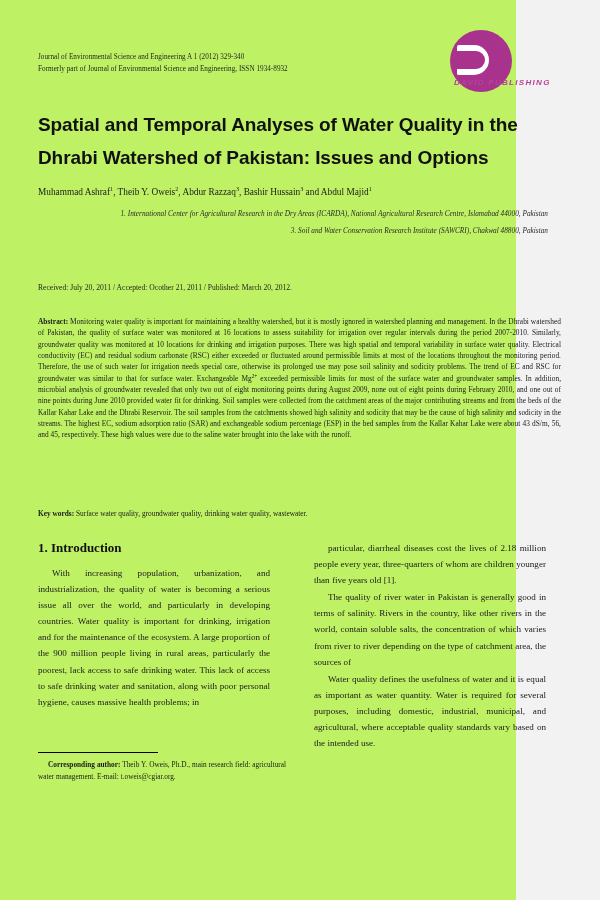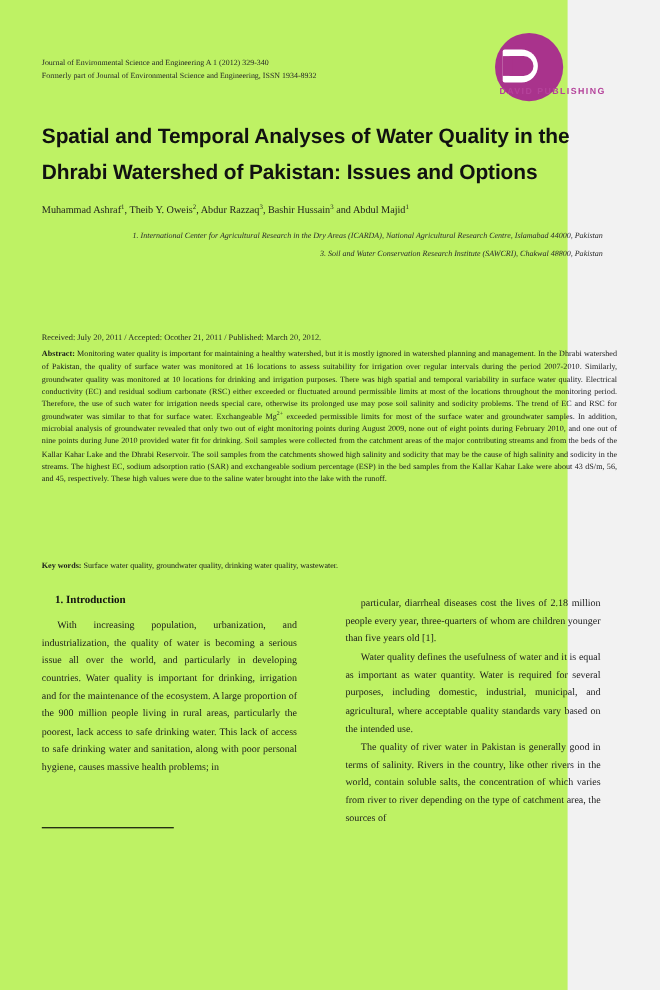--- a/index.html
+++ b/index.html
@@ -87,20 +87,21 @@
     position: absolute;
     left: 14px;
     top: 50px;
     width: 116px;
     font-family: "Liberation Sans", sans-serif;
     font-size: 8px;
     font-weight: bold;
     letter-spacing: 1.3px;
     color: #b4429a;
     white-space: nowrap;
+    font-style: italic;
   }
 
   
   .title {
     position: absolute;
     left: 38px;
     top: 108px;
     width: 520px;
     font-family: "Liberation Sans", sans-serif;
     font-size: 19px;
@@ -143,21 +144,20 @@
   }
   .dates {
     position: absolute;
     left: 38px;
     top: 282px;
     width: 500px;
     font-family: "Liberation Serif", serif;
     font-size: 7.6px;
     line-height: 11px;
     color: #1f1f1f;
-    margin-top: 19px;
   }
 
   
   .abstract {
     position: absolute;
     left: 38px;
     top: 316px;
     width: 523px;
     font-family: "Liberation Serif", serif;
     font-size: 7.35px;
@@ -199,24 +199,24 @@
   .col {
     position: absolute;
     top: 0;
     width: 248px;
   }
   .col-left  { left: 0; }
   .col-right { left: 276px; }
 
   .section-head {
     font-family: "Liberation Serif", serif;
-    font-size: 10px;
+    font-size: 13px;
     font-weight: bold;
     color: #111111;
-    margin: 0 0 9px 12px;
+    margin: 0 0 9px 0;
   }
   .para {
     font-family: "Liberation Serif", serif;
     font-size: 9.1px;
     line-height: 16.1px;
     text-align: justify;
     color: #1a1a1a;
     text-indent: 14px;
     margin: 0 16px 1px 0;
   }
@@ -283,20 +283,23 @@
     <span class="lbl">Key words:</span><span> Surface water quality, groundwater quality, drinking water quality, wastewater.</span>
   </div>
 
   <div class="columns">
     <div class="col col-left">
       <div class="section-head">1. Introduction</div>
       <p class="para">With increasing population, urbanization, and industrialization, the quality of water is becoming a serious issue all over the world, and particularly in developing countries. Water quality is important for drinking, irrigation and for the maintenance of the ecosystem. A large proportion of the 900 million people living in rural areas, particularly the poorest, lack access to safe drinking water. This lack of access to safe drinking water and sanitation, along with poor personal hygiene, causes massive health problems; in</p>
     </div>
     <div class="col col-right">
       <p class="para">particular, diarrheal diseases cost the lives of 2.18 million people every year, three-quarters of whom are children younger than five years old [1].</p>
+      <p class="para">The quality of river water in Pakistan is generally good in terms of salinity. Rivers in the country, like other rivers in the world, contain soluble salts, the concentration of which varies from river to river depending on the type of catchment area, the sources of</p>
       <p class="para">Water quality defines the usefulness of water and it is equal as important as water quantity. Water is required for several purposes, including domestic, industrial, municipal, and agricultural, where acceptable quality standards vary based on the intended use.</p>
-      <p class="para">The quality of river water in Pakistan is generally good in terms of salinity. Rivers in the country, like other rivers in the world, contain soluble salts, the concentration of which varies from river to river depending on the type of catchment area, the sources of</p>
     </div>
   </div>
 
   <div class="footnote-rule"></div>
+  <div class="footnote">
+    <span class="lbl">Corresponding author:</span><span> Theib Y. Oweis, Ph.D., main research field: agricultural water management. E-mail: t.oweis@cgiar.org.</span>
+  </div>
 
 </div>
 
 </body></html>

